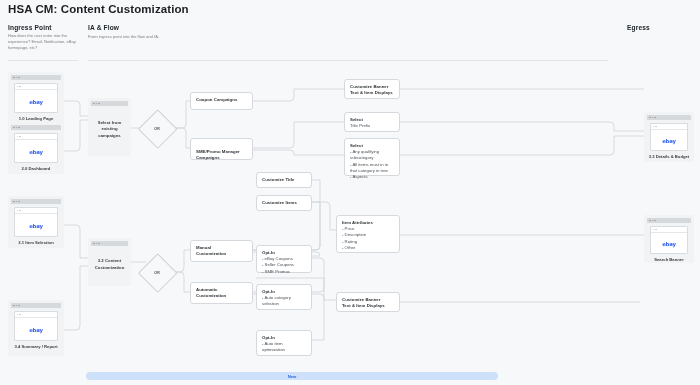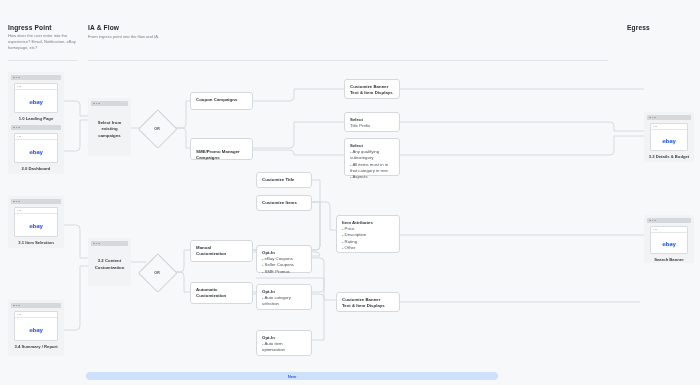--- a/index.html
+++ b/index.html
@@ -177,20 +177,21 @@
     font-size: 4.2px;
     font-weight: bold;
     color: #2f6ae0;
   }
 </style>
 </head>
 <body>
 
 <div id="canvas">
 
+  <div class="page-title">HSA CM: Content Customization</div>
 
   <div class="col-head" style="left:8px; top:24px;">Ingress Point</div>
   <div class="col-sub" style="left:8px; top:33px; width:70px;">How does the user enter into the experience? Email, Notification, eBay homepage, etc?</div>
   <div class="col-rule" style="left:8px; top:60px; width:70px;"></div>
 
   <div class="col-head" style="left:88px; top:24px;">IA &amp; Flow</div>
   <div class="col-sub" style="left:88px; top:34px; width:200px;">From ingress point into the flow and IA.</div>
   <div class="col-rule" style="left:88px; top:60px; width:520px;"></div>
 
   <div class="col-head" style="left:627px; top:24px;">Egress</div>

